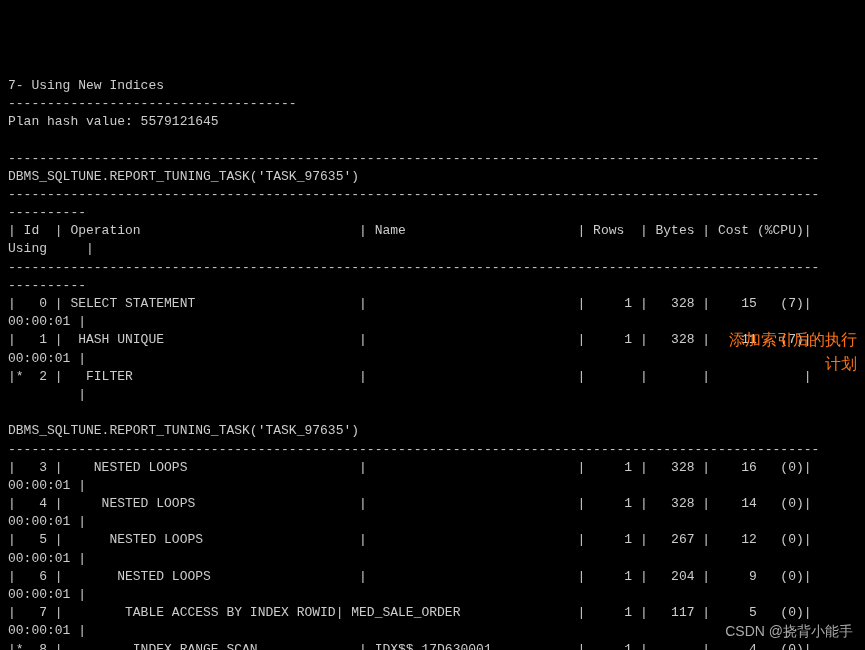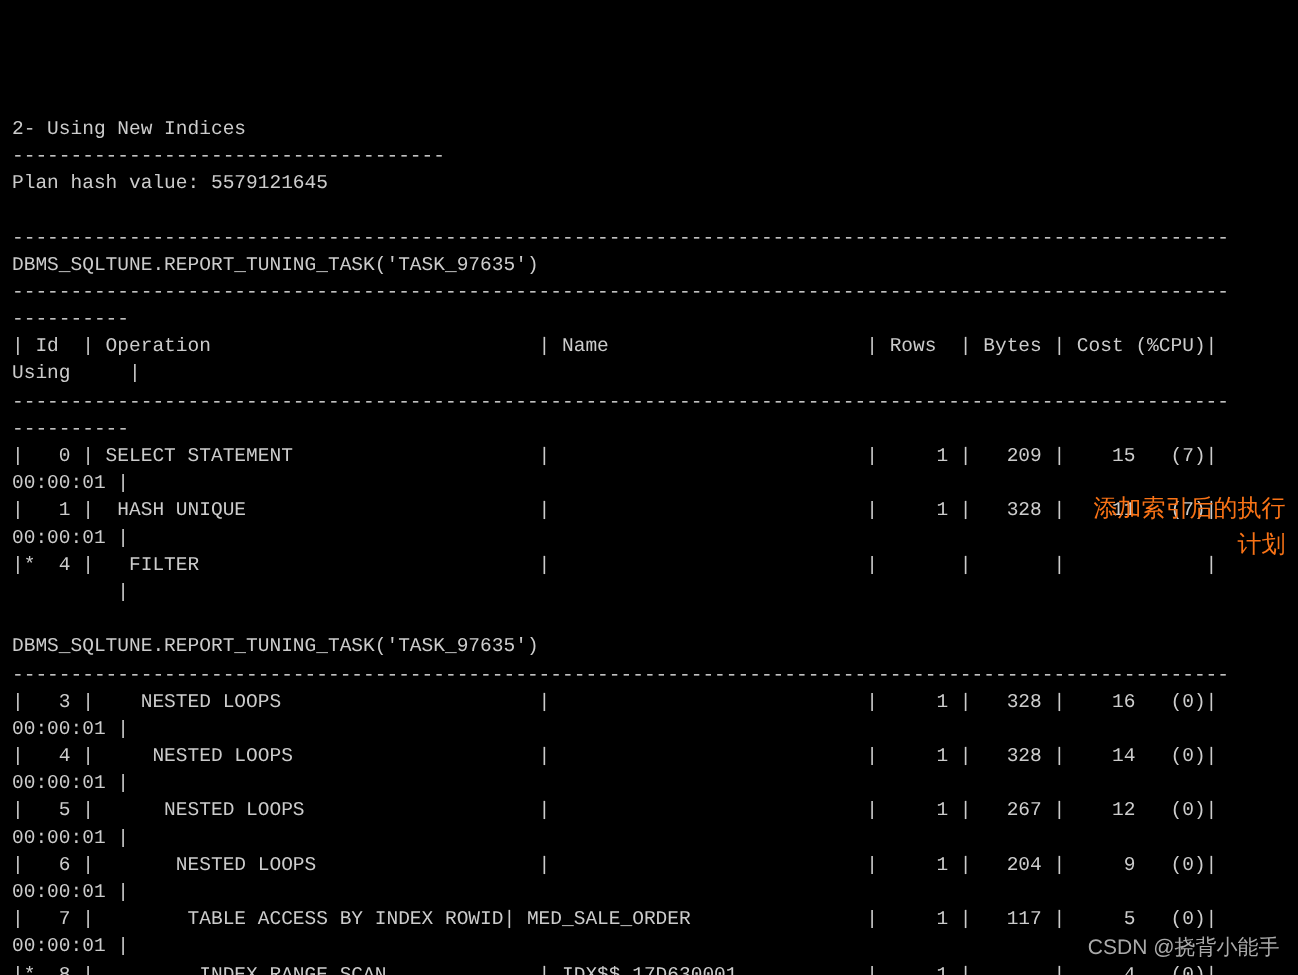--- a/index.html
+++ b/index.html
@@ -44,37 +44,37 @@
       font-size: 14px;
       white-space: normal;
       margin-left: 40px;
     }
   </style>
 </head>
 <body>
 
 
 
-<div class="terminal"><span>2- Using New Indices</span>
+<div class="terminal"><span>7- Using New Indices</span>
 <span>-------------------------------------</span>
 <span>Plan hash value: 5579121645</span>
 
 <span>--------------------------------------------------------------------------------------------------------</span>
 <span>DBMS_SQLTUNE.REPORT_TUNING_TASK('TASK_97635')</span>
 <span>--------------------------------------------------------------------------------------------------------</span>
 <span>----------</span>
 <span>| Id  | Operation                            | Name                      | Rows  | Bytes | Cost (%CPU)|</span>
 <span>Using     |</span>
 <span>--------------------------------------------------------------------------------------------------------</span>
 <span>----------</span>
-<span>|   0 | SELECT STATEMENT                     |                           |     1 |   209 |    15   (7)|</span>
+<span>|   0 | SELECT STATEMENT                     |                           |     1 |   328 |    15   (7)|</span>
 <span>00:00:01 |</span>
 <span>|   1 |  HASH UNIQUE                         |                           |     1 |   328 |    11   (7)|</span>
 <span>00:00:01 |</span>
-<span>|*  4 |   FILTER                             |                           |       |       |            |</span>
+<span>|*  2 |   FILTER                             |                           |       |       |            |</span>
 <span>         |</span>
 
 <span>DBMS_SQLTUNE.REPORT_TUNING_TASK('TASK_97635')</span>
 <span>--------------------------------------------------------------------------------------------------------</span>
 <span>|   3 |    NESTED LOOPS                      |                           |     1 |   328 |    16   (0)|</span>
 <span>00:00:01 |</span>
 <span>|   4 |     NESTED LOOPS                     |                           |     1 |   328 |    14   (0)|</span>
 <span>00:00:01 |</span>
 <span>|   5 |      NESTED LOOPS                    |                           |     1 |   267 |    12   (0)|</span>
 <span>00:00:01 |</span>

